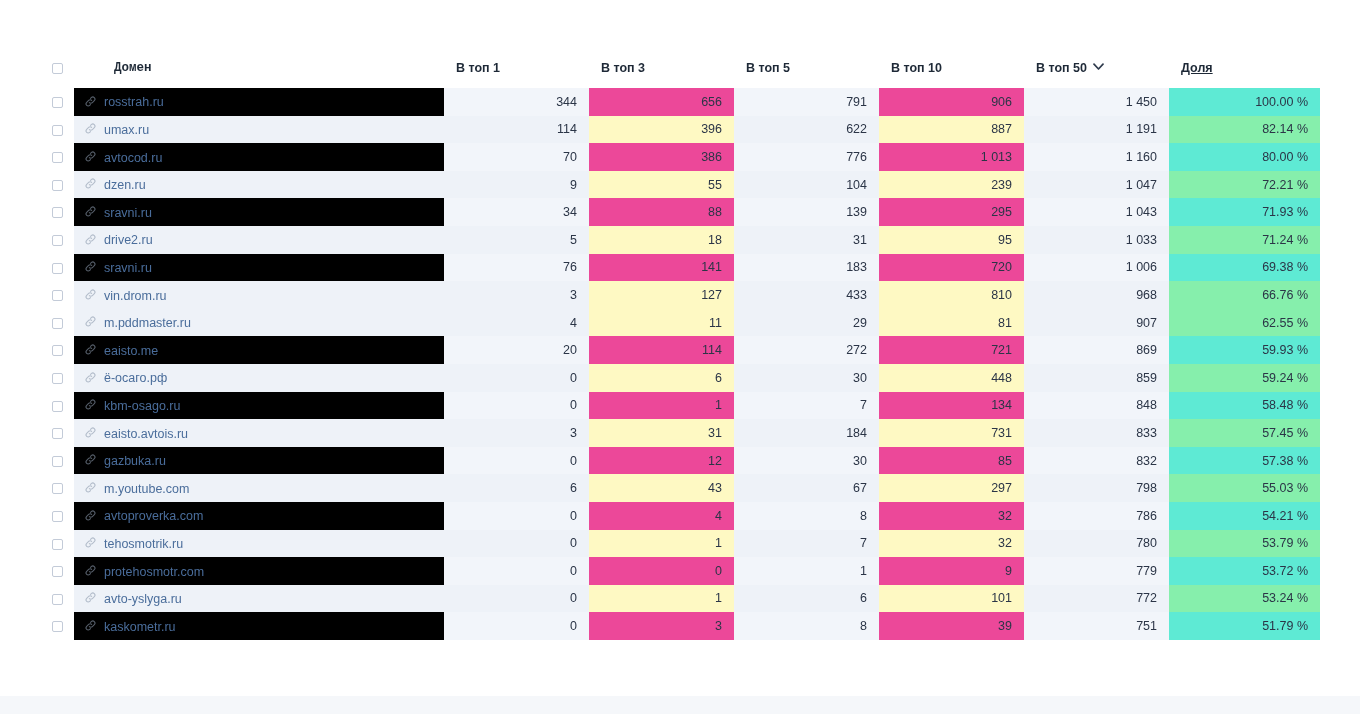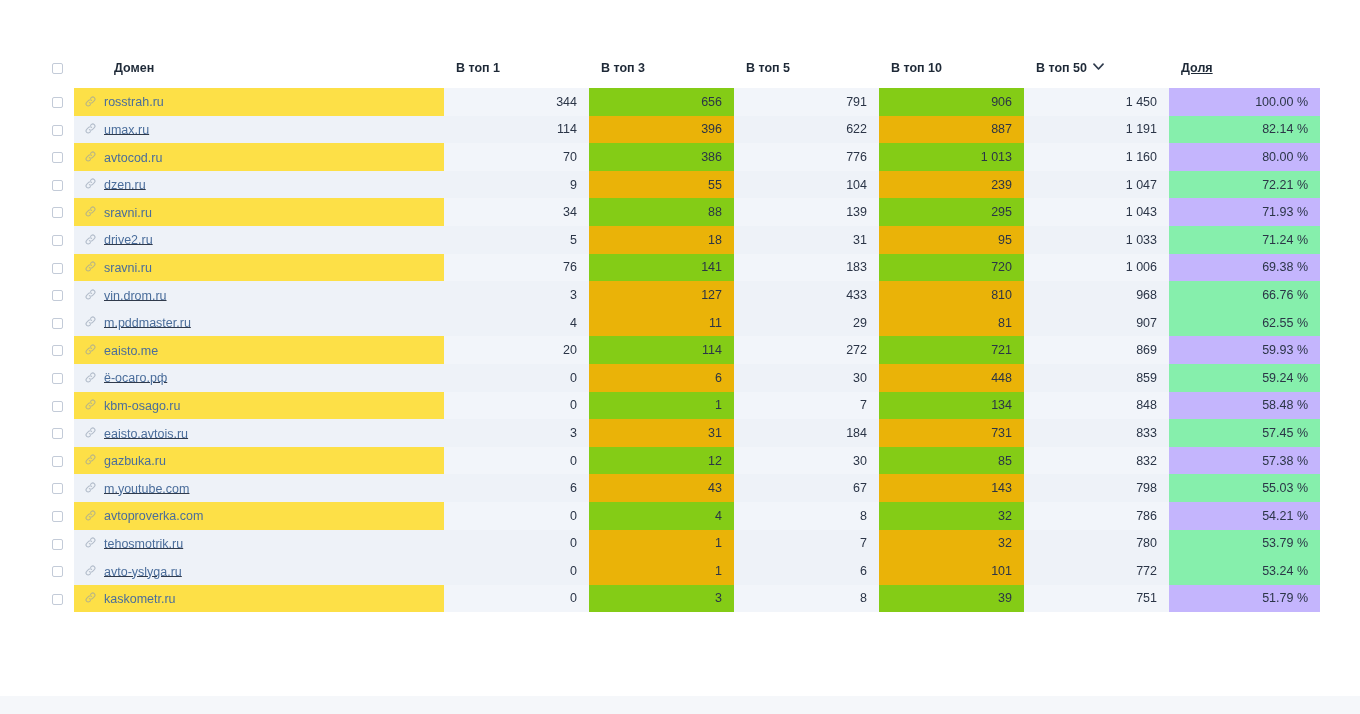--- a/index.html
+++ b/index.html
@@ -40,64 +40,64 @@
     height: 40px;
     font-weight: bold;
     font-size: 12.5px;
     color: #1e2937;
     background: #ffffff;
     padding: 0 12px;
     vertical-align: middle;
     white-space: nowrap;
   }
   thead th.th-check { padding: 0; text-align: center; }
-  thead th.th-domain { text-align: left; padding-left: 40px; }
+  thead th.th-domain { text-align: left; padding-left: 40px; font-family: Liberation Mono, monospace; }
   thead th.th-num { text-align: left; }
   thead th.th-share { text-align: left; padding-left: 12px; text-decoration: underline; }
 
   .sort-caret {
     display: inline-block;
     margin-left: 6px;
     font-size: 10px;
     color: #2f3b4d;
     transform: translateY(-1px);
   }
 
   tbody tr { height: 27.6px; }
   tbody td {
     padding: 0 12px;
     vertical-align: middle;
     font-size: 12.5px;
     border: none;
   }
   tbody td.cell-check { padding: 0; text-align: center; background: #ffffff; }
   tbody td.cell-domain {
-    background: #fde047;
+    background: #000000;
     text-align: left;
     padding-left: 10px;
     white-space: nowrap;
     overflow: hidden;
     text-overflow: ellipsis;
   }
   tbody td.cell-num {
     text-align: right;
     background: #f2f5fa;
     color: #2b3547;
     font-size: 12.5px;
   }
-  tbody td.cell-num.alt { background: #84cc16; }
+  tbody td.cell-num.alt { background: #ec4899; }
   tbody td.cell-share {
     text-align: right;
-    background: #c4b5fd;
+    background: #5eead4;
     color: #2b3547;
     padding-right: 12px;
   }
-  tbody tr.row-odd td.cell-domain { background: #eef2f8; text-decoration: underline; }
+  tbody tr.row-odd td.cell-domain { background: #eef2f8; }
   tbody tr.row-odd td.cell-num { background: #eef2f8; }
-  tbody tr.row-odd td.cell-num.alt { background: #eab308; }
+  tbody tr.row-odd td.cell-num.alt { background: #fef9c3; }
   tbody tr.row-odd td.cell-share { background: #86efac; }
 
   .checkbox {
     display: inline-block;
     width: 11px;
     height: 11px;
     border: 1px solid #c3cbd8;
     border-radius: 2px;
     background: #ffffff;
     box-sizing: border-box;
@@ -354,21 +354,21 @@
           </tr>
           <tr class="row-odd">
             <td class="cell-check"><span class="checkbox"></span></td>
             <td class="cell-domain"><span class="link-icon"><svg width="13" height="13" viewBox="0 0 16 16" aria-hidden="true">
                   <path d="M6.6 9.4a2.6 2.6 0 0 0 3.7 0l2.4-2.4a2.6 2.6 0 1 0-3.7-3.7l-1 1" fill="none" stroke="#8d9bae" stroke-width="1.3" stroke-linecap="round"></path>
                   <path d="M9.4 6.6a2.6 2.6 0 0 0-3.7 0L3.3 9a2.6 2.6 0 1 0 3.7 3.7l1-1" fill="none" stroke="#8d9bae" stroke-width="1.3" stroke-linecap="round"></path>
                 </svg></span><a class="domain-link" href="#">m.youtube.com</a></td>
             <td class="cell-num">6</td>
             <td class="cell-num alt">43</td>
             <td class="cell-num">67</td>
-            <td class="cell-num alt">143</td>
+            <td class="cell-num alt">297</td>
             <td class="cell-num">798</td>
             <td class="cell-share">55.03 %</td>
           </tr>
           <tr class="row-even">
             <td class="cell-check"><span class="checkbox"></span></td>
             <td class="cell-domain"><span class="link-icon"><svg width="13" height="13" viewBox="0 0 16 16" aria-hidden="true">
                   <path d="M6.6 9.4a2.6 2.6 0 0 0 3.7 0l2.4-2.4a2.6 2.6 0 1 0-3.7-3.7l-1 1" fill="none" stroke="#8d9bae" stroke-width="1.3" stroke-linecap="round"></path>
                   <path d="M9.4 6.6a2.6 2.6 0 0 0-3.7 0L3.3 9a2.6 2.6 0 1 0 3.7 3.7l1-1" fill="none" stroke="#8d9bae" stroke-width="1.3" stroke-linecap="round"></path>
                 </svg></span><a class="domain-link" href="#">avtoproverka.com</a></td>
             <td class="cell-num">0</td>
@@ -384,20 +384,33 @@
                   <path d="M6.6 9.4a2.6 2.6 0 0 0 3.7 0l2.4-2.4a2.6 2.6 0 1 0-3.7-3.7l-1 1" fill="none" stroke="#8d9bae" stroke-width="1.3" stroke-linecap="round"></path>
                   <path d="M9.4 6.6a2.6 2.6 0 0 0-3.7 0L3.3 9a2.6 2.6 0 1 0 3.7 3.7l1-1" fill="none" stroke="#8d9bae" stroke-width="1.3" stroke-linecap="round"></path>
                 </svg></span><a class="domain-link" href="#">tehosmotrik.ru</a></td>
             <td class="cell-num">0</td>
             <td class="cell-num alt">1</td>
             <td class="cell-num">7</td>
             <td class="cell-num alt">32</td>
             <td class="cell-num">780</td>
             <td class="cell-share">53.79 %</td>
           </tr>
+          <tr class="row-even">
+            <td class="cell-check"><span class="checkbox"></span></td>
+            <td class="cell-domain"><span class="link-icon"><svg width="13" height="13" viewBox="0 0 16 16" aria-hidden="true">
+                  <path d="M6.6 9.4a2.6 2.6 0 0 0 3.7 0l2.4-2.4a2.6 2.6 0 1 0-3.7-3.7l-1 1" fill="none" stroke="#8d9bae" stroke-width="1.3" stroke-linecap="round"></path>
+                  <path d="M9.4 6.6a2.6 2.6 0 0 0-3.7 0L3.3 9a2.6 2.6 0 1 0 3.7 3.7l1-1" fill="none" stroke="#8d9bae" stroke-width="1.3" stroke-linecap="round"></path>
+                </svg></span><a class="domain-link" href="#">protehosmotr.com</a></td>
+            <td class="cell-num">0</td>
+            <td class="cell-num alt">0</td>
+            <td class="cell-num">1</td>
+            <td class="cell-num alt">9</td>
+            <td class="cell-num">779</td>
+            <td class="cell-share">53.72 %</td>
+          </tr>
           <tr class="row-odd">
             <td class="cell-check"><span class="checkbox"></span></td>
             <td class="cell-domain"><span class="link-icon"><svg width="13" height="13" viewBox="0 0 16 16" aria-hidden="true">
                   <path d="M6.6 9.4a2.6 2.6 0 0 0 3.7 0l2.4-2.4a2.6 2.6 0 1 0-3.7-3.7l-1 1" fill="none" stroke="#8d9bae" stroke-width="1.3" stroke-linecap="round"></path>
                   <path d="M9.4 6.6a2.6 2.6 0 0 0-3.7 0L3.3 9a2.6 2.6 0 1 0 3.7 3.7l1-1" fill="none" stroke="#8d9bae" stroke-width="1.3" stroke-linecap="round"></path>
                 </svg></span><a class="domain-link" href="#">avto-yslyga.ru</a></td>
             <td class="cell-num">0</td>
             <td class="cell-num alt">1</td>
             <td class="cell-num">6</td>
             <td class="cell-num alt">101</td>

